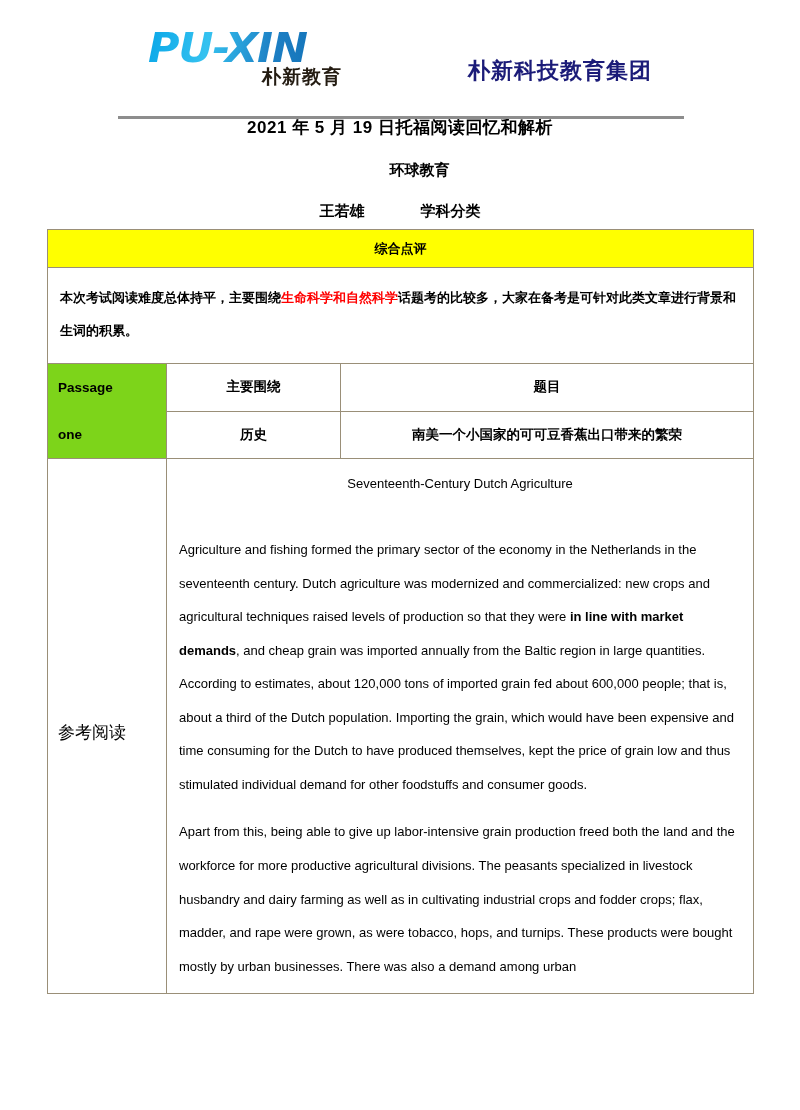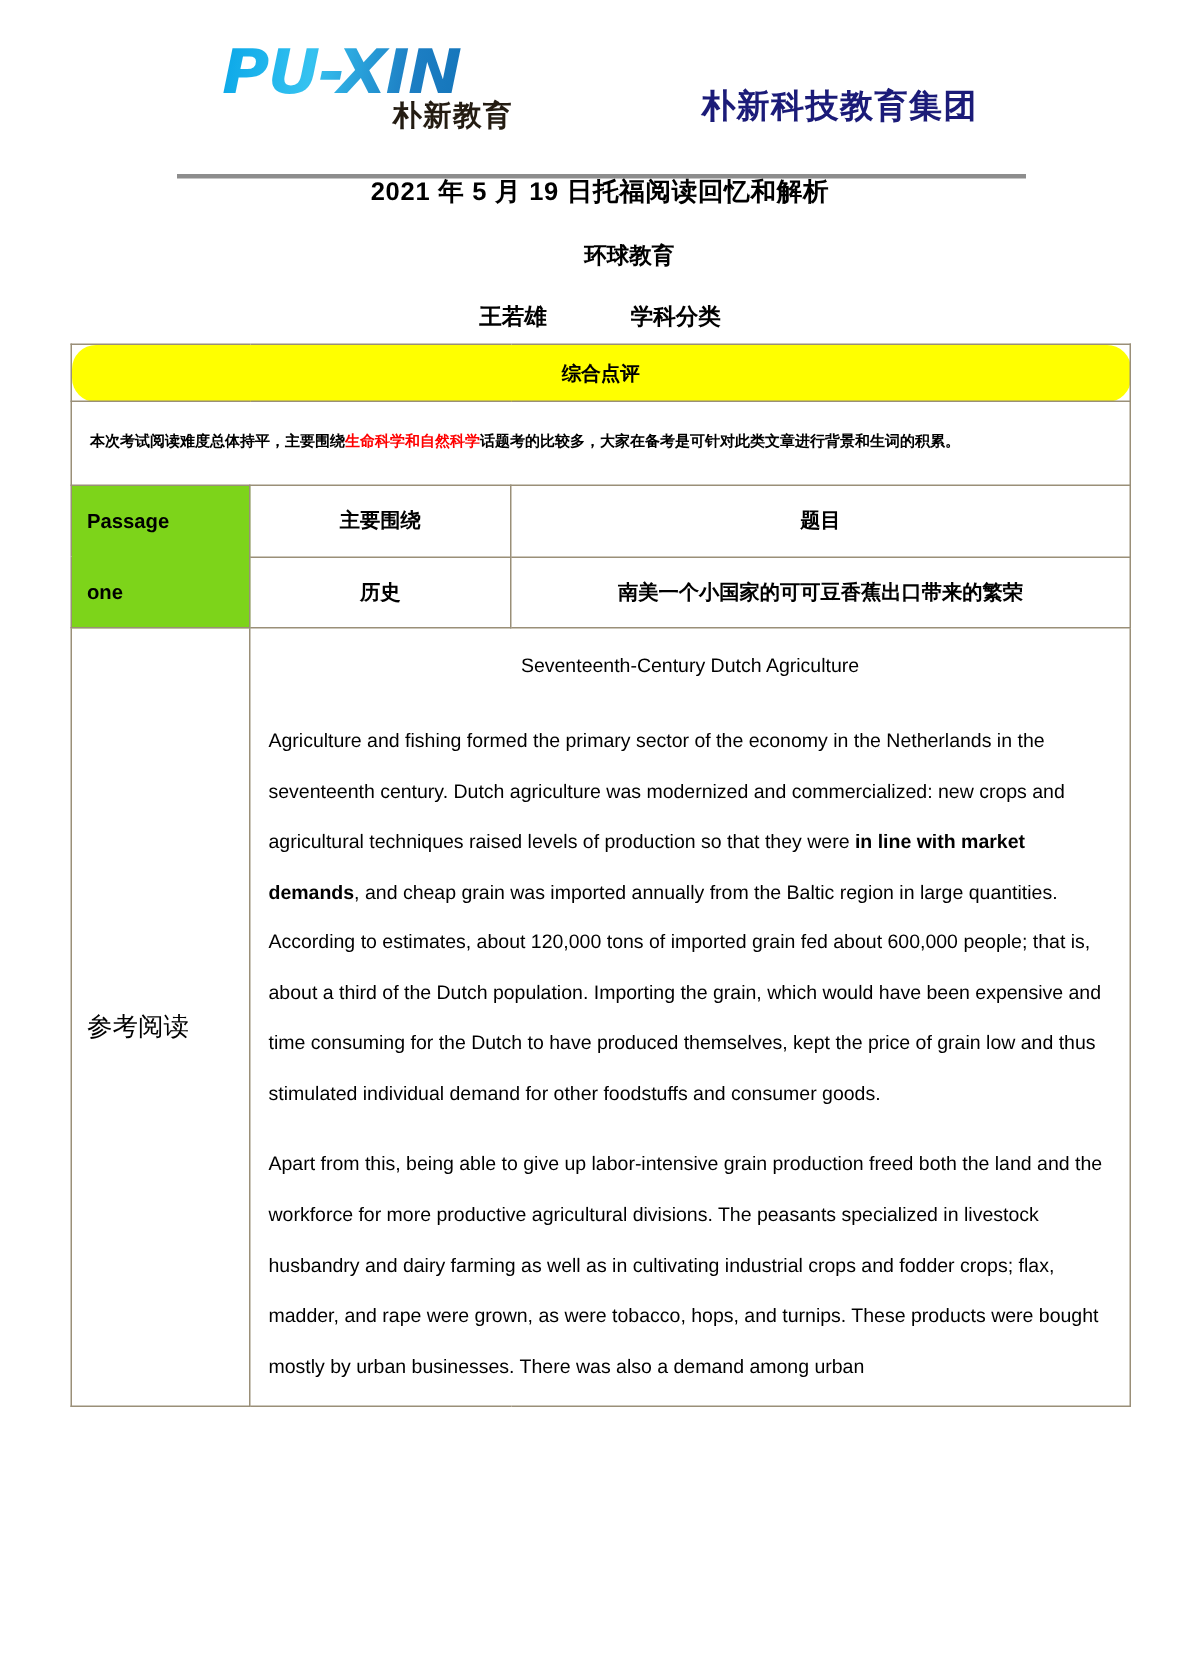--- a/index.html
+++ b/index.html
@@ -115,25 +115,24 @@
     padding: 0;
     vertical-align: middle;
     background: #ffffff;
   }
   .cell-yellow {
     background: #ffff00 !important;
     text-align: center;
     font-size: 13px;
     font-weight: bold;
     height: 37px;
-    border-radius: 16px;
   }
   .cell-summary {
     padding: 14px 12px 16px 12px !important;
-    font-size: 10px;
+    font-size: 13px;
     font-weight: bold;
     line-height: 2.5;
     text-align: left;
   }
   .cell-summary .hl { color: #ff0000; }
   .cell-green {
     background: #7ed321 !important;
     background-color: #7dd41a !important;
     font-size: 13.5px;
     font-weight: bold;
@@ -155,21 +154,21 @@
     padding: 12px 0 0 10px !important;
   }
   .cell-passage {
     vertical-align: top;
     padding: 12px 12px 10px 12px !important;
   }
   .passage-title {
     text-align: center;
     font-size: 13px;
     line-height: 2.0;
-    margin-bottom: 20px;
+    margin-bottom: 36px;
   }
   .para {
     font-size: 13px;
     line-height: 2.58;
     text-align: left;
     margin: 0 0 14px 0;
   }
   .para:last-child { margin-bottom: 0; }
   .para b { font-weight: bold; }
 </style>

